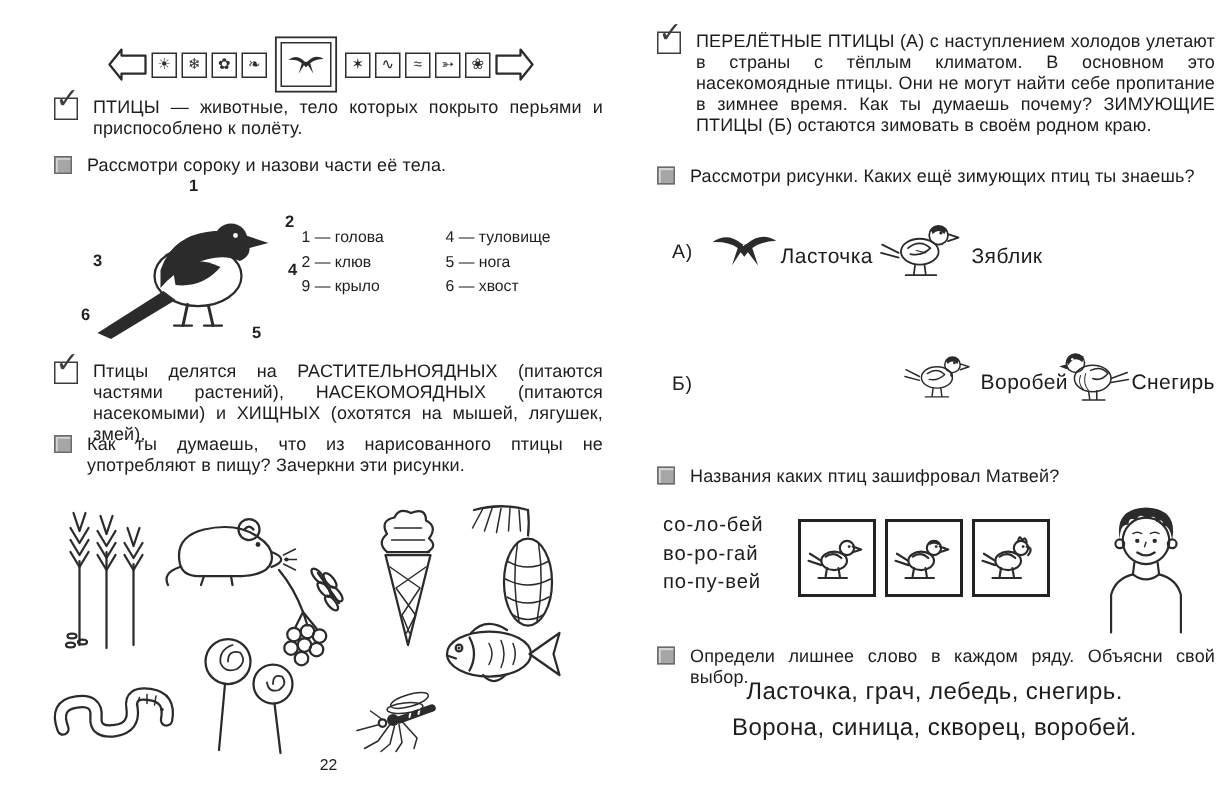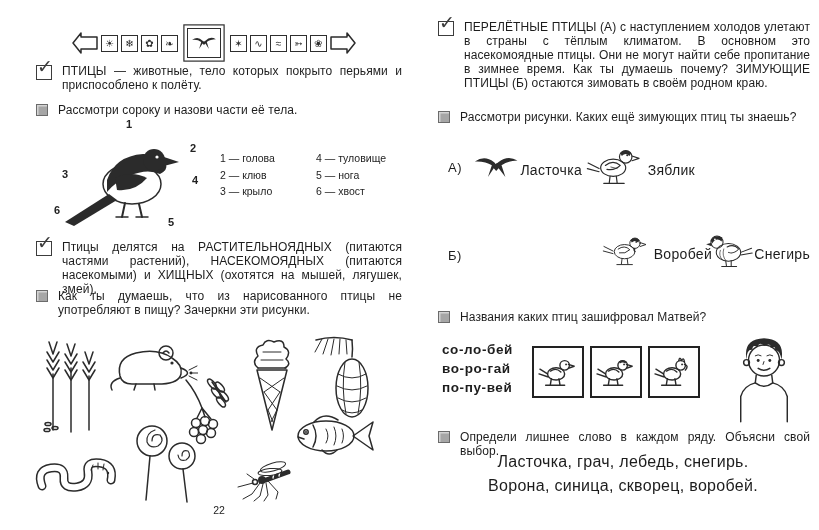--- a/index.html
+++ b/index.html
@@ -27,21 +27,21 @@
   .art .f{fill:#2b2b2b;stroke:none}
 
   .callout{position:absolute;font-size:11px;font-weight:bold;color:#222}
   .legend{position:absolute;display:flex;gap:14px;font-size:10.5px;line-height:16.5px}
   .legend .col div{white-space:nowrap}
 
   .cell{position:absolute;width:110px;display:flex;flex-direction:row;align-items:center;justify-content:flex-end}
   .cell .cap{font-size:14px;margin-top:5px;letter-spacing:.3px}
   .grp-label{position:absolute;font-size:13px;letter-spacing:.5px}
 
-  .cipherwords div{font-size:13.5px;line-height:19px;letter-spacing:.6px;font-weight:bold}
+  .cipherwords div{font-size:13.5px;line-height:19px;letter-spacing:.6px;font-weight:normal}
   .cbox{position:absolute;width:52px;height:52px;border:2px solid #222;display:flex;align-items:center;justify-content:center;background:#fff}
 
   .oddrows{position:absolute;text-align:center}
   .oddrows div{font-size:16px;line-height:24px;letter-spacing:.3px}
 
   .pagenum{position:absolute;width:100%;text-align:center;font-size:10.5px;top:504px}
   .abs{position:absolute}
 </style>
 </head>
 <body>
@@ -116,25 +116,25 @@
         <path d="M59 93 H71 M79 93 H91"></path>
       </svg>
       <span class="callout" style="left:70px;top:-6px">1</span>
       <span class="callout" style="left:134px;top:18px">2</span>
       <span class="callout" style="left:6px;top:44px">3</span>
       <span class="callout" style="left:136px;top:50px">4</span>
       <span class="callout" style="left:112px;top:92px">5</span>
       <span class="callout" style="left:-2px;top:80px">6</span>
     </div>
 
-    <div class="legend" style="left:192px;top:150px">
+    <div class="legend" style="left:173px;top:150px">
       <div class="col" style="width:82px">
         <div>1 — голова</div>
         <div>2 — клюв</div>
-        <div>3 — крыло</div>
+        <div>9 — крыло</div>
       </div>
       <div class="col">
         <div>4 — туловище</div>
         <div>5 — нога</div>
         <div>6 — хвост</div>
       </div>
     </div>
 
     <div class="blk" style="left:8px;top:240px;width:366px">
       <span class="chk">

